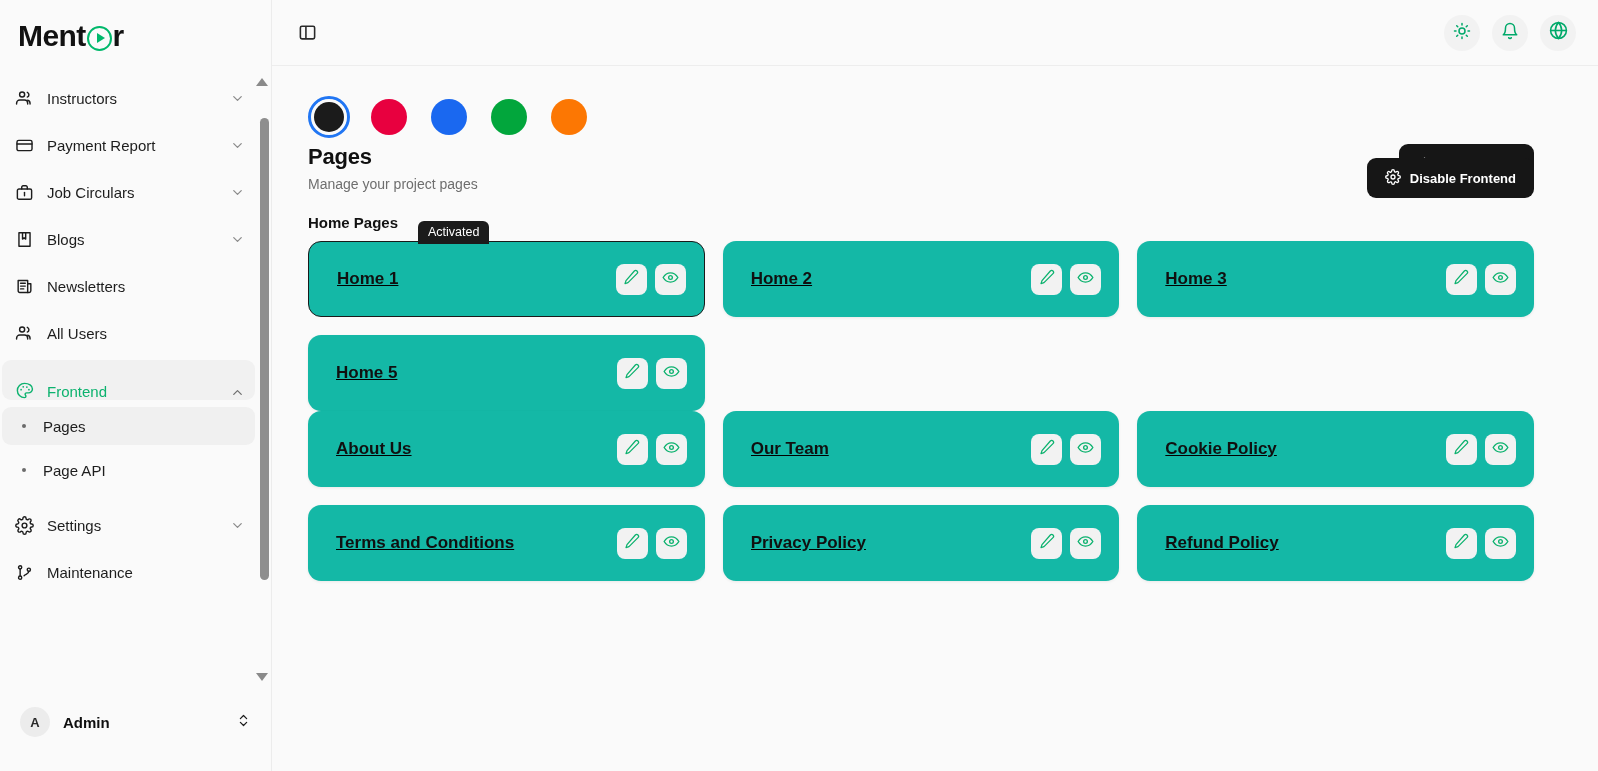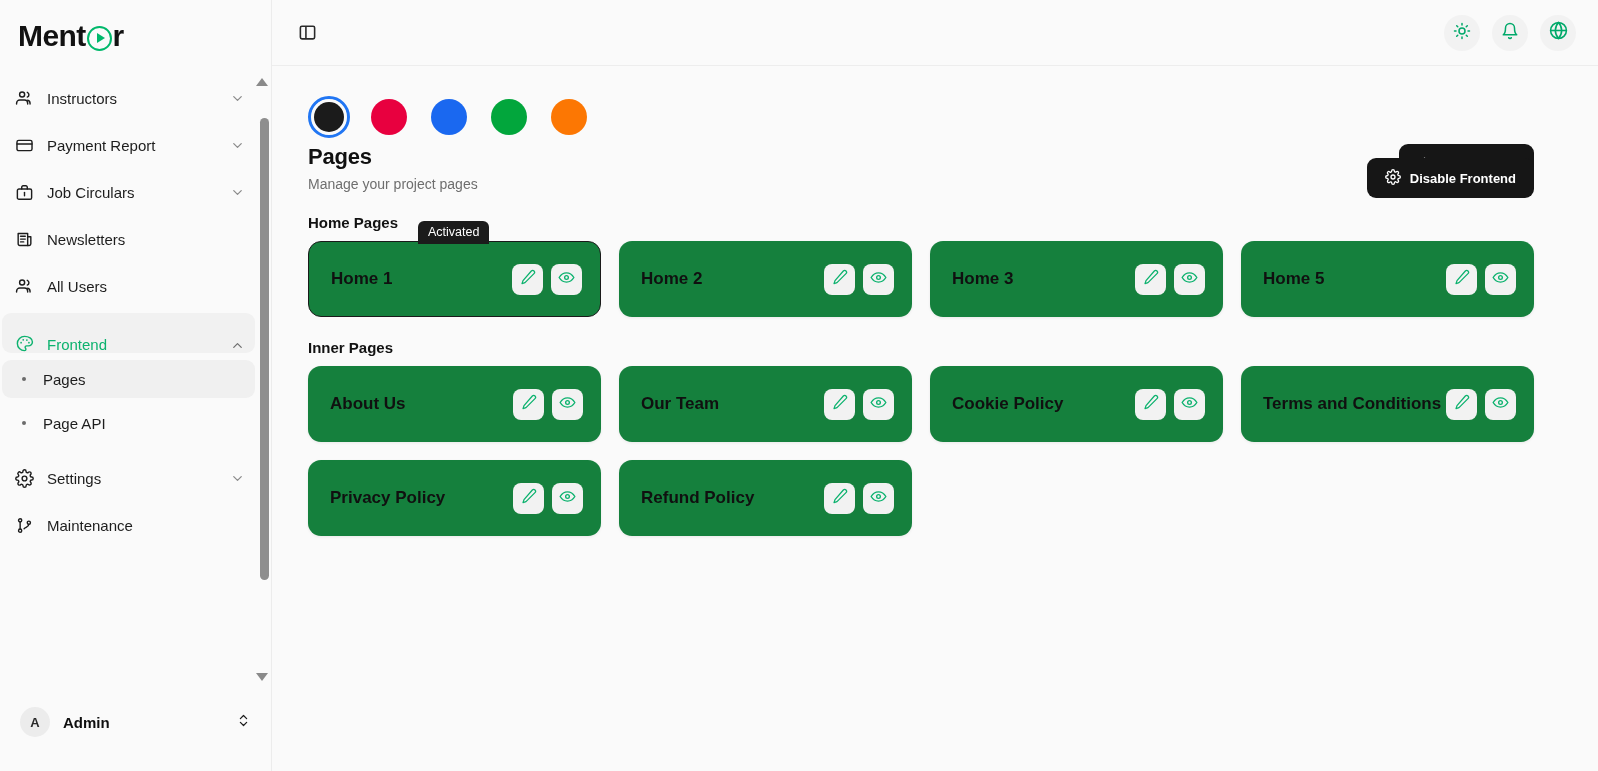--- a/index.html
+++ b/index.html
@@ -137,27 +137,27 @@
     height: 40px; padding: 0 18px; font-size: 13px; font-weight: 600;
     display: inline-flex; align-items: center; gap: 9px; cursor: pointer;
     font-family: "Liberation Sans", sans-serif;
   }
   .disable-btn-wrap { position: absolute; right: 64px; top: 92px; }
   .topline { position: relative; }
 
   .section-label { font-size: 15px; font-weight: 700; color: #121212;
     margin-top: 22px; margin-bottom: 10px; }
 
-  .grid { display: grid; grid-template-columns: repeat(4, 1fr);
+  .grid { display: grid; grid-template-columns: repeat(3, 1fr);
     gap: 18px 18px; }
   .card {
-    background: #15803d; border-radius: 13px; height: 76px;
+    background: #14b8a6; border-radius: 13px; height: 76px;
     box-shadow: 0 1px 3px rgba(0,0,0,0.07);
-    display: flex; align-items: center; padding: 0 18px 0 22px;
-    position: relative; cursor: pointer; overflow: hidden;
+    display: flex; align-items: center; padding: 0 18px 0 28px;
+    position: relative; cursor: pointer; overflow: hidden; text-decoration: underline;
   }
   .card.active { border: 1.6px solid #1a1a1a; box-shadow: none; }
   .card-title {
     font-size: 17px; font-weight: 700; color: #101010;
     flex: 1 1 auto; white-space: nowrap; overflow: hidden;
   }
   .card-actions { display: flex; gap: 8px; flex: 0 0 auto; }
   .act-btn {
     width: 31px; height: 31px; border-radius: 8px; background: #f2f2f2;
     display: flex; align-items: center; justify-content: center; cursor: pointer;
@@ -219,20 +219,34 @@
           </div>
           <div class="nav-item">
             <span class="ic" style="color:#1d1d1d">
               <svg width="19" height="19" viewBox="0 0 24 24" fill="none" stroke="currentColor" stroke-width="1.8" stroke-linecap="round" stroke-linejoin="round">
                 <rect x="3" y="7.5" width="18" height="13" rx="2"></rect>
                 <path d="M8.5 7.5V5.2A1.7 1.7 0 0 1 10.2 3.5h3.6a1.7 1.7 0 0 1 1.7 1.7v2.3"></path>
                 <line x1="12" y1="12" x2="12" y2="16"></line>
               </svg>
             </span>
             <span class="lbl">Job Circulars</span>
+            <span class="chev">
+              <svg width="15" height="15" viewBox="0 0 24 24" fill="none" stroke="#8b8b8b" stroke-width="2" stroke-linecap="round" stroke-linejoin="round">
+                <polyline points="6 9 12 15 18 9"></polyline>
+              </svg>
+            </span>
+          </div>
+          <div class="nav-item">
+            <span class="ic" style="color:#1d1d1d">
+              <svg width="19" height="19" viewBox="0 0 24 24" fill="none" stroke="currentColor" stroke-width="1.8" stroke-linecap="round" stroke-linejoin="round">
+                <path d="M5 3.5h14v17H5z"></path>
+                <path d="M9.5 3.5v8l2-1.6 2 1.6v-8"></path>
+              </svg>
+            </span>
+            <span class="lbl">Blogs</span>
             <span class="chev">
               <svg width="15" height="15" viewBox="0 0 24 24" fill="none" stroke="#8b8b8b" stroke-width="2" stroke-linecap="round" stroke-linejoin="round">
                 <polyline points="6 9 12 15 18 9"></polyline>
               </svg>
             </span>
           </div>
           <div class="nav-item">
             <span class="ic" style="color:#1d1d1d">
               <svg width="19" height="19" viewBox="0 0 24 24" fill="none" stroke="currentColor" stroke-width="1.8" stroke-linecap="round" stroke-linejoin="round">
                 <path d="M4 4.5h12v15H6a2 2 0 0 1-2-2z"></path>
@@ -485,21 +499,20 @@
                   <div class="act-btn">
                     <span><svg width="17" height="17" viewBox="0 0 24 24" fill="none" stroke="#0cb26e" stroke-width="1.9" stroke-linecap="round" stroke-linejoin="round">
                         <path d="M1.6 12S5.5 5.5 12 5.5 22.4 12 22.4 12 18.5 18.5 12 18.5 1.6 12 1.6 12z"></path>
                         <circle cx="12" cy="12" r="2.6"></circle>
                       </svg></span>
                   </div>
                 </div>
               </div>
             </div>
           </div>
-          <div class="section-label">Inner Pages</div>
           <div class="grid">
             <div class="cardslot">
               <div class="card">
                 <div class="card-title">About Us</div>
                 <div class="card-actions">
                   <div class="act-btn">
                     <span><svg width="16" height="16" viewBox="0 0 24 24" fill="none" stroke="#0cb26e" stroke-width="1.9" stroke-linecap="round" stroke-linejoin="round">
                         <path d="M17 3a2.8 2.8 0 0 1 4 4L7.5 20.5 3 22l1.5-4.5z"></path>
                       </svg></span>
                   </div>

